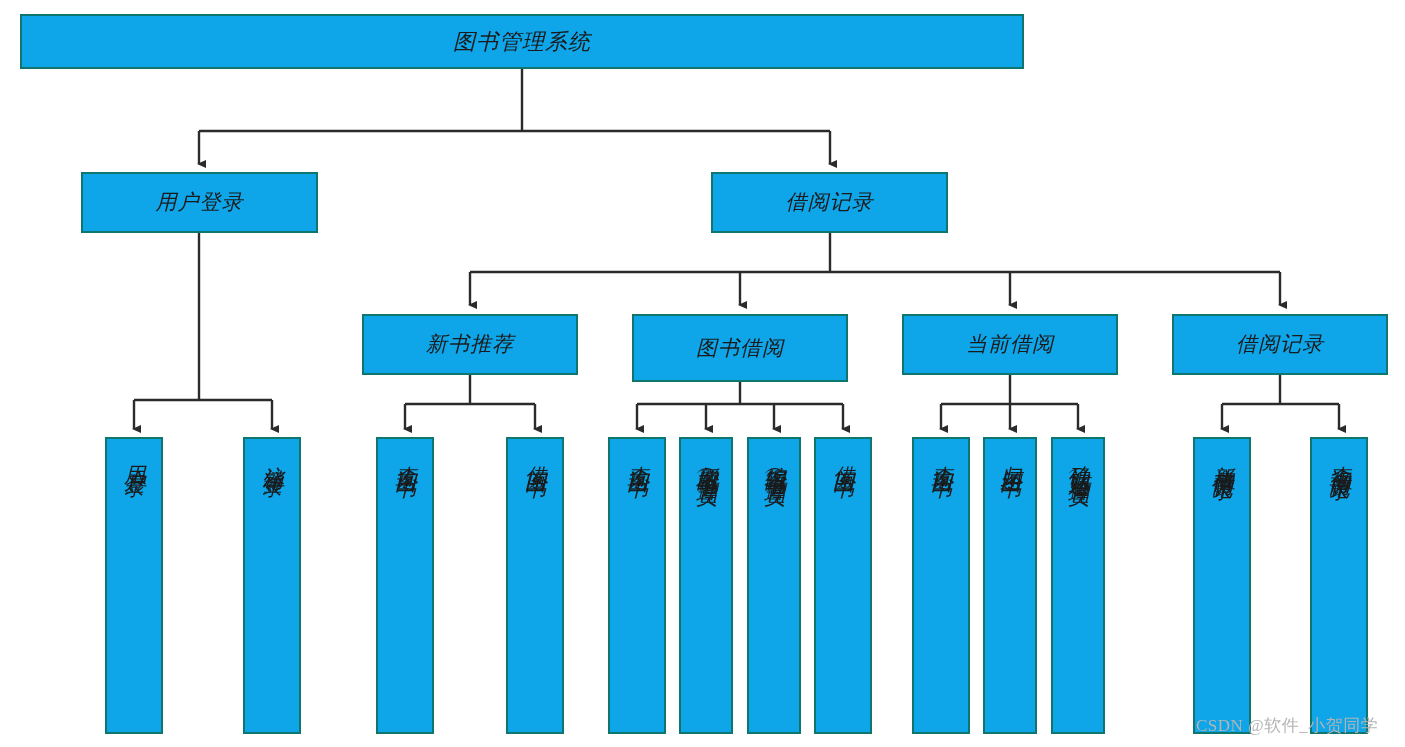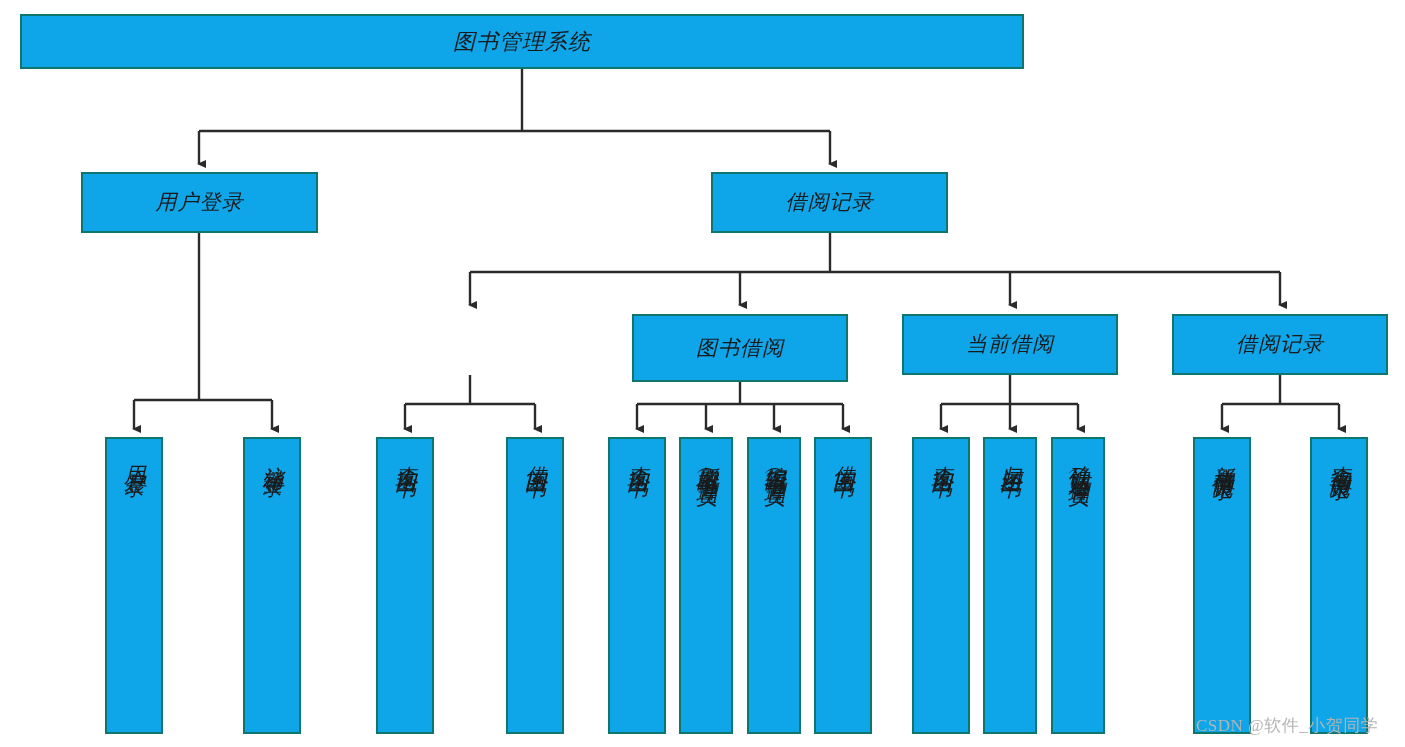--- a/index.html
+++ b/index.html
@@ -136,20 +136,23 @@
   </div>
 
   <div class="node h-node" style="left:81px; top:172px; width:237px; height:61px;">
     <span class="label">用户登录</span>
   </div>
 
   <div class="node h-node" style="left:711px; top:172px; width:237px; height:61px;">
     <span class="label">借阅记录</span>
   </div>
 
+  <div class="node h-node" style="left:362px; top:314px; width:216px; height:61px;">
+    <span class="label">新书推荐</span>
+  </div>
 
   <div class="node h-node" style="left:632px; top:314px; width:216px; height:68px;">
     <span class="label">图书借阅</span>
   </div>
 
   <div class="node h-node" style="left:902px; top:314px; width:216px; height:61px;">
     <span class="label">当前借阅</span>
   </div>
 
   <div class="node h-node" style="left:1172px; top:314px; width:216px; height:61px;">

